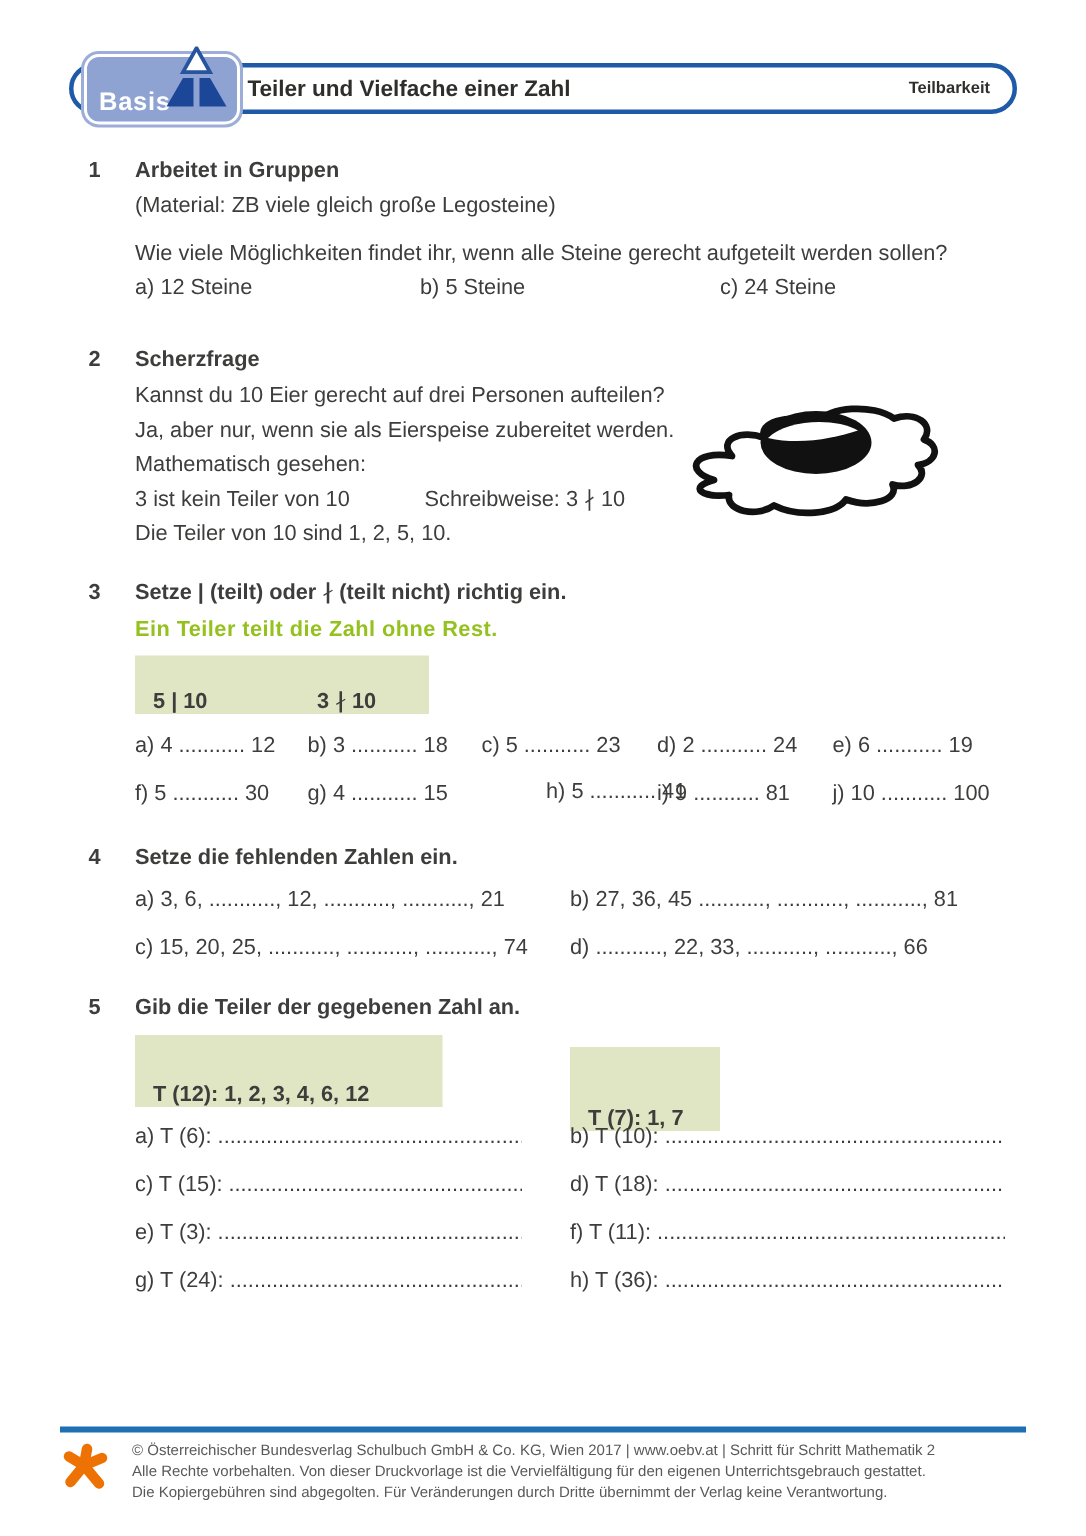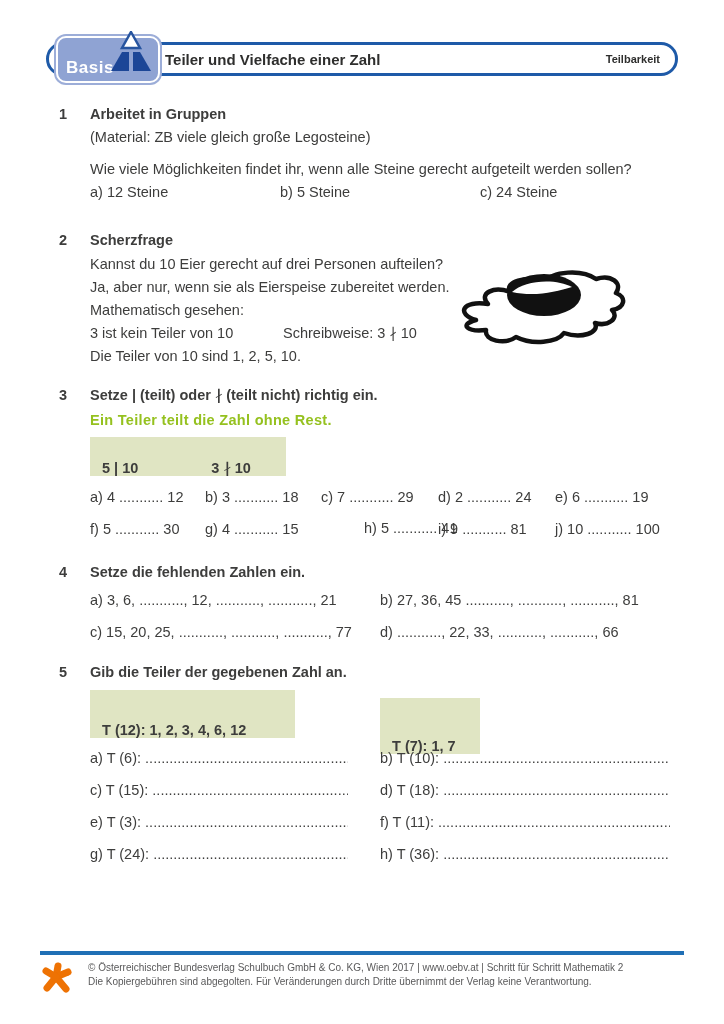--- a/index.html
+++ b/index.html
@@ -94,37 +94,37 @@
     <span class="ttitle abs" style="top:387px;">Setze | (teilt) oder ∤ (teilt nicht) richtig ein.</span>
     <span class="abs hint-green" style="left:90px; top:412px;">Ein Teiler teilt die Zahl ohne Rest.</span>
 
     <div class="green-box" style="left:90px; top:437px; width:196px; height:39px; padding-left:12px;">
       <span>5 | 10</span>
       <span style="margin-left:73px;">3 ∤ 10</span>
     </div>
 
     <span class="abs" style="left:90px;  top:489px;">a) 4 ........... 12</span>
     <span class="abs" style="left:205px; top:489px;">b) 3 ........... 18</span>
-    <span class="abs" style="left:321px; top:489px;">c) 7 ........... 29</span>
+    <span class="abs" style="left:321px; top:489px;">c) 5 ........... 23</span>
     <span class="abs" style="left:438px; top:489px;">d) 2 ........... 24</span>
     <span class="abs" style="left:555px; top:489px;">e) 6 ........... 19</span>
 
     <span class="abs" style="left:90px;  top:521px;">f) 5 ........... 30</span>
     <span class="abs" style="left:205px; top:521px;">g) 4 ........... 15</span>
     <span class="abs" style="left:321px; top:520px;margin-left:43px;">h) 5 ........... 41</span>
     <span class="abs" style="left:438px; top:521px;">i) 9 ........... 81</span>
     <span class="abs" style="left:555px; top:521px;">j) 10 ........... 100</span>
   </div>
 
   <div>
     <span class="tnum abs" style="top:564px;">4</span>
     <span class="ttitle abs" style="top:564px;">Setze die fehlenden Zahlen ein.</span>
     <span class="abs" style="left:90px;  top:592px;">a) 3, 6, ..........., 12, ..........., ..........., 21</span>
     <span class="abs" style="left:380px; top:592px;">b) 27, 36, 45 ..........., ..........., ..........., 81</span>
-    <span class="abs" style="left:90px;  top:624px;">c) 15, 20, 25, ..........., ..........., ..........., 77</span>
+    <span class="abs" style="left:90px;  top:624px;">c) 15, 20, 25, ..........., ..........., ..........., 74</span>
     <span class="abs" style="left:380px; top:624px;">d) ..........., 22, 33, ..........., ..........., 66</span>
   </div>
 
   <div>
     <span class="tnum abs" style="top:664px;">5</span>
     <span class="ttitle abs" style="top:664px;">Gib die Teiler der gegebenen Zahl an.</span>
 
     <div class="green-box" style="left:90px; top:690px; width:205px; height:48px; padding-left:12px;">
       <span>T (12): 1, 2, 3, 4, 6, 12</span>
     </div>
@@ -163,16 +163,17 @@
     <g stroke="#ee7203" stroke-width="7" stroke-linecap="round">
       <line x1="14" y1="15" x2="16" y2="4"></line>
       <line x1="14" y1="15" x2="26" y2="10"></line>
       <line x1="14" y1="15" x2="24" y2="27"></line>
       <line x1="14" y1="15" x2="5" y2="26"></line>
       <line x1="14" y1="15" x2="4" y2="9"></line>
     </g>
   </svg>
   <div class="footer-text">
     <div>© Österreichischer Bundesverlag Schulbuch GmbH &amp; Co. KG, Wien 2017 | www.oebv.at | Schritt für Schritt Mathematik 2</div>
+    <div>Alle Rechte vorbehalten. Von dieser Druckvorlage ist die Vervielfältigung für den eigenen Unterrichtsgebrauch gestattet.</div>
     <div>Die Kopiergebühren sind abgegolten. Für Veränderungen durch Dritte übernimmt der Verlag keine Verantwortung.</div>
   </div>
 
 </div>
 
 </body></html>

